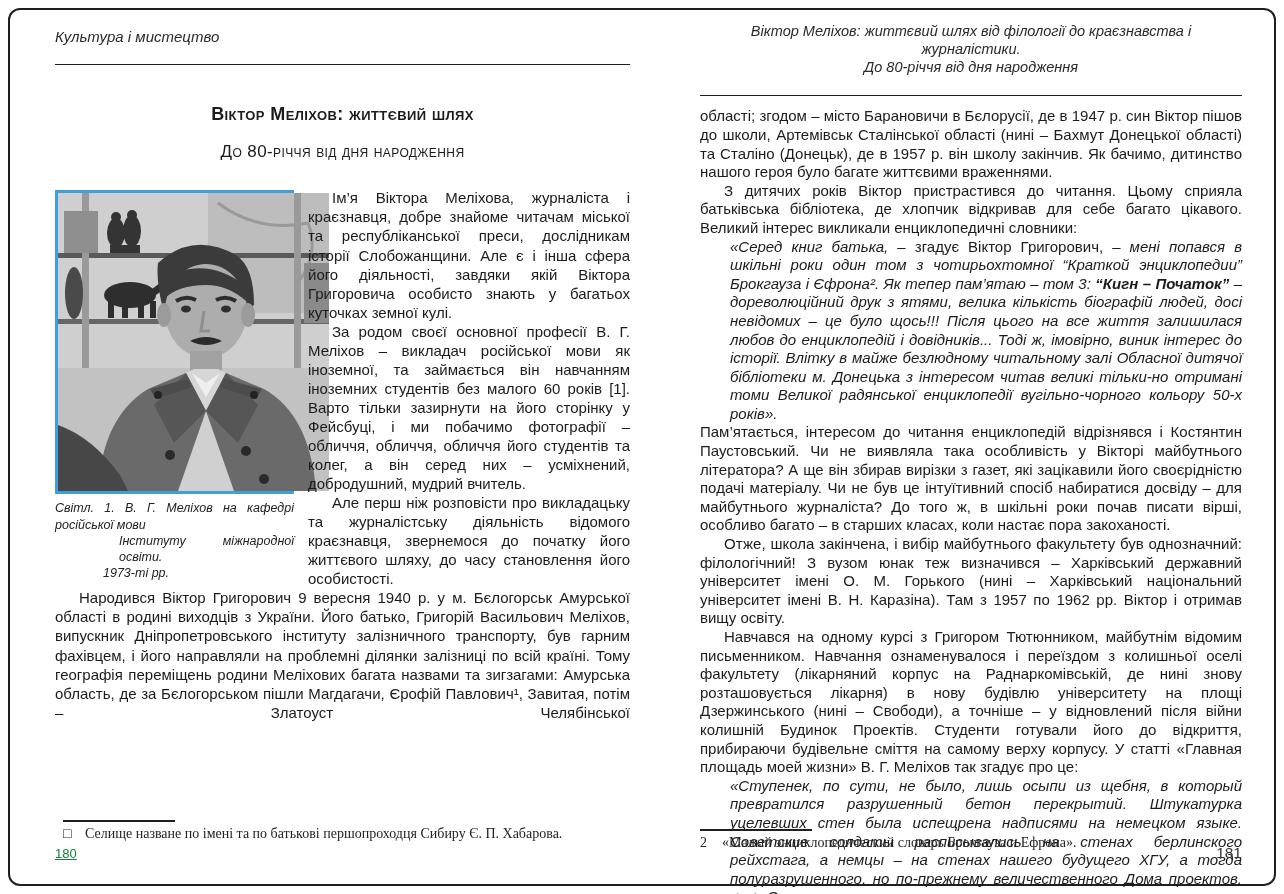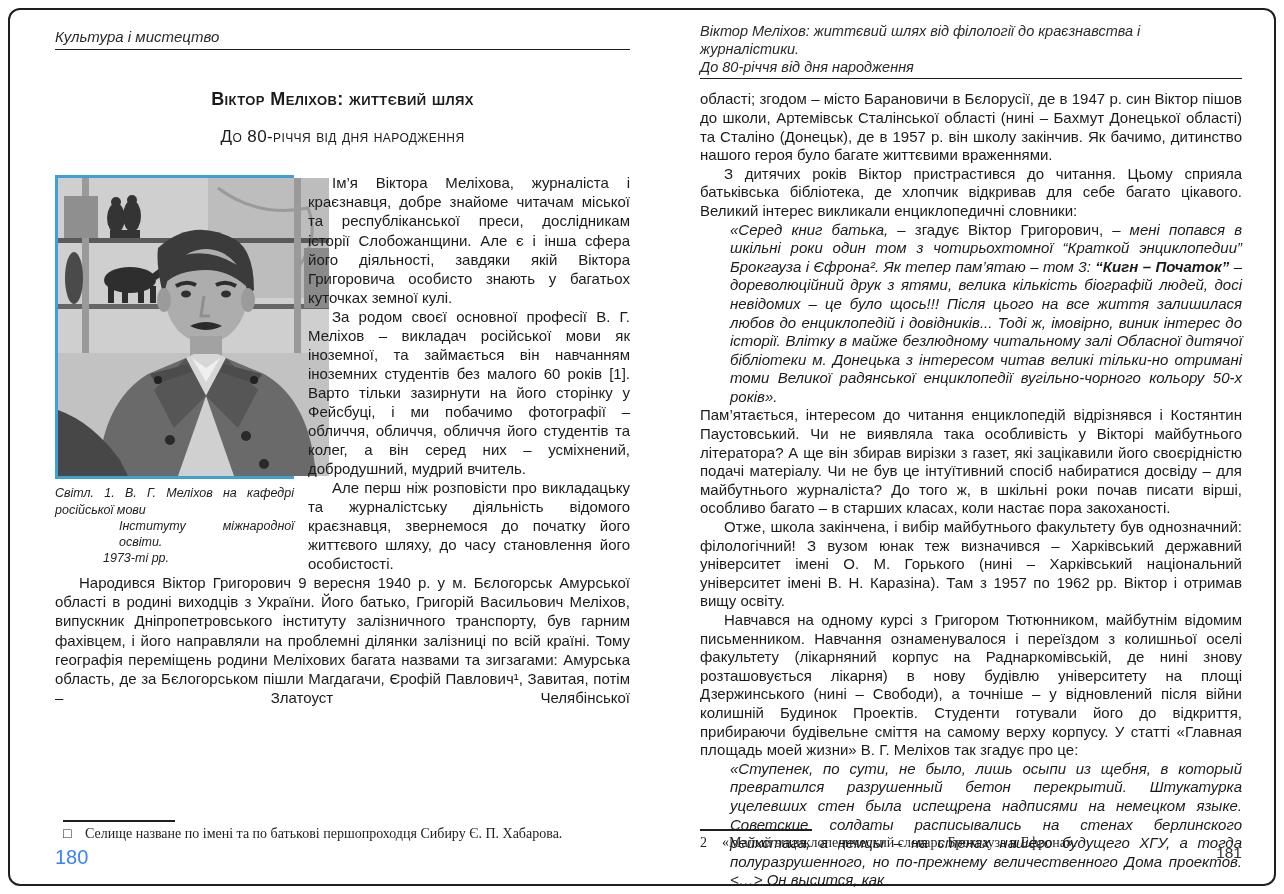--- a/index.html
+++ b/index.html
@@ -2,53 +2,53 @@
 <html><head>
 <meta charset="utf-8">
 <style>
   html,body{margin:0;padding:0;background:#fff;}
   .canvas{position:relative;width:1284px;height:894px;background:#fff;overflow:hidden;
           font-family:"Liberation Sans",sans-serif;color:#1b1b1b;}
   .frame{position:absolute;left:8px;top:8px;right:8px;bottom:8px;border:2px solid #1f1f1f;border-radius:12px;}
 
   
   .page-left{position:absolute;left:55px;top:28px;width:575px;}
-  .run-head-left{font-style:italic;font-size:15px;color:#2a2a2a;padding-bottom:4px;border-bottom:1.6px solid #1f1f1f;}
+  .run-head-left{font-style:italic;font-size:15px;color:#2a2a2a;padding-bottom:19px;border-bottom:1.6px solid #1f1f1f;}
   .author{margin-top:60px;text-align:right;font-weight:bold;font-style:italic;font-variant:small-caps;font-size:17px;letter-spacing:.3px;}
   .title{margin-top:38px;text-align:center;font-weight:bold;font-variant:small-caps;font-size:18px;line-height:1.3;letter-spacing:.4px;}
   .title span{display:block;}
   .subtitle{margin-top:16px;text-align:center;font-variant:small-caps;font-size:17px;letter-spacing:.4px;font-weight:normal;}
   .body-left{margin-top:26px;font-size:15px;line-height:1.27;text-align:justify;}
 
   figure.photo{float:left;width:239px;margin:2px 14px 2px 0;padding:0;}
   .photo-border{border:3px solid #3f9fd8;line-height:0;}
   figcaption{font-style:italic;font-size:12.5px;line-height:1.3;color:#222;margin-top:6px;}
   figcaption .c2{margin-left:64px;}
   figcaption .c3{margin-left:48px;}
 
   p.para{margin:0;text-indent:24px;}
   p.para.cont{text-align-last:justify;}
 
   
   .page-right{position:absolute;left:700px;top:22px;width:542px;}
-  .run-head-right{font-style:italic;font-size:14.5px;color:#2a2a2a;text-align:left;line-height:1.25;padding-bottom:2px;border-bottom:1.6px solid #1f1f1f;}
+  .run-head-right{font-style:italic;font-size:14.5px;color:#2a2a2a;text-align:center;line-height:1.25;padding-bottom:19px;border-bottom:1.6px solid #1f1f1f;}
   .body-right{margin-top:11px;font-size:15px;line-height:1.24;text-align:justify;}
   .body-right p.para{margin:0;text-indent:24px;}
   .body-right p.noindent{text-indent:0;}
   p.quote{margin:0 0 0 30px;font-style:italic;text-indent:0;text-align:justify;}
   p.quote .up{font-style:normal;}
   p.quote .b{font-weight:bold;}
 
   
   .footnote-left{position:absolute;left:42px;top:820px;width:575px;margin-left:21px;}
   .footnote-right{position:absolute;left:700px;top:829px;width:542px;}
   .fn-rule{width:112px;border-top:2px solid #1f1f1f;margin-bottom:4px;}
   .fn-text{font-family:"Liberation Serif",serif;font-size:14px;color:#222;}
   .fn-text .marker{display:inline-block;min-width:22px;}
-  .pagenum-left{position:absolute;left:55px;top:846px;font-size:20px;color:#3b82f6;}
+  .pagenum-left{position:absolute;left:55px;top:846px;font-size:13px;color:#15803d;text-decoration:underline;}
   .pagenum-right{position:absolute;left:700px;top:844px;width:542px;text-align:right;font-size:15.5px;color:#333;}
 </style>
 </head>
 <body>
 
 <div class="canvas">
   <div class="frame"></div>
 
   <section class="page-left">
     <div class="run-head-left">Культура і мистецтво</div>

